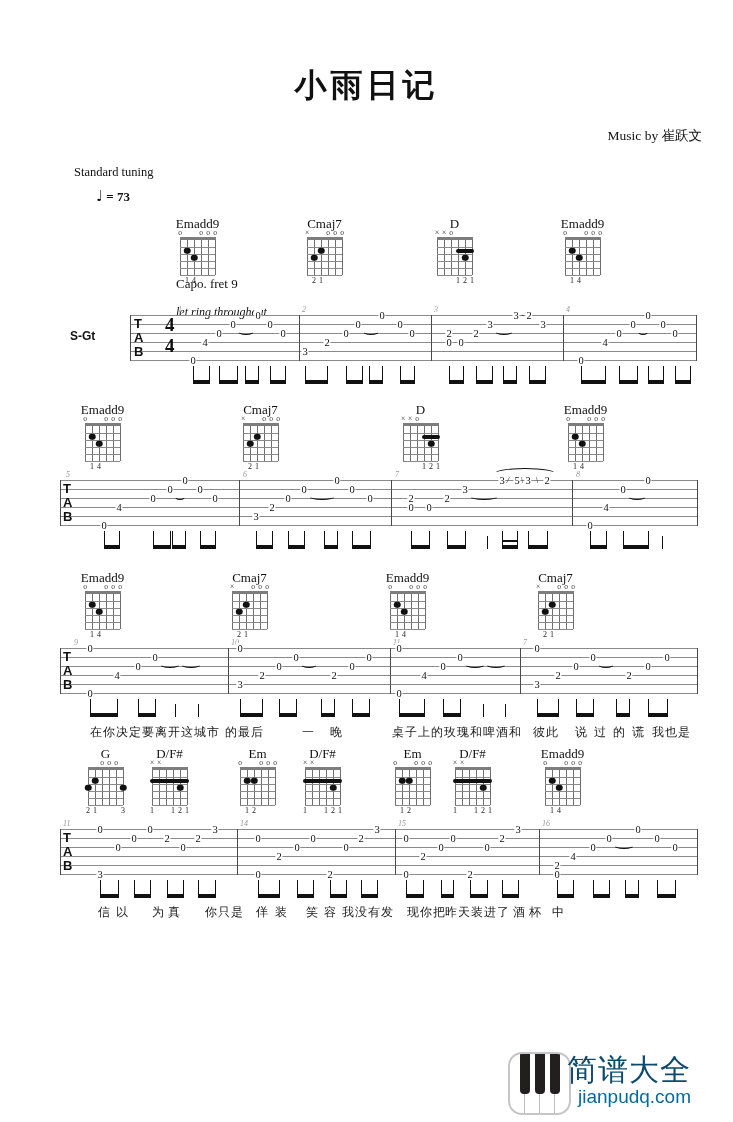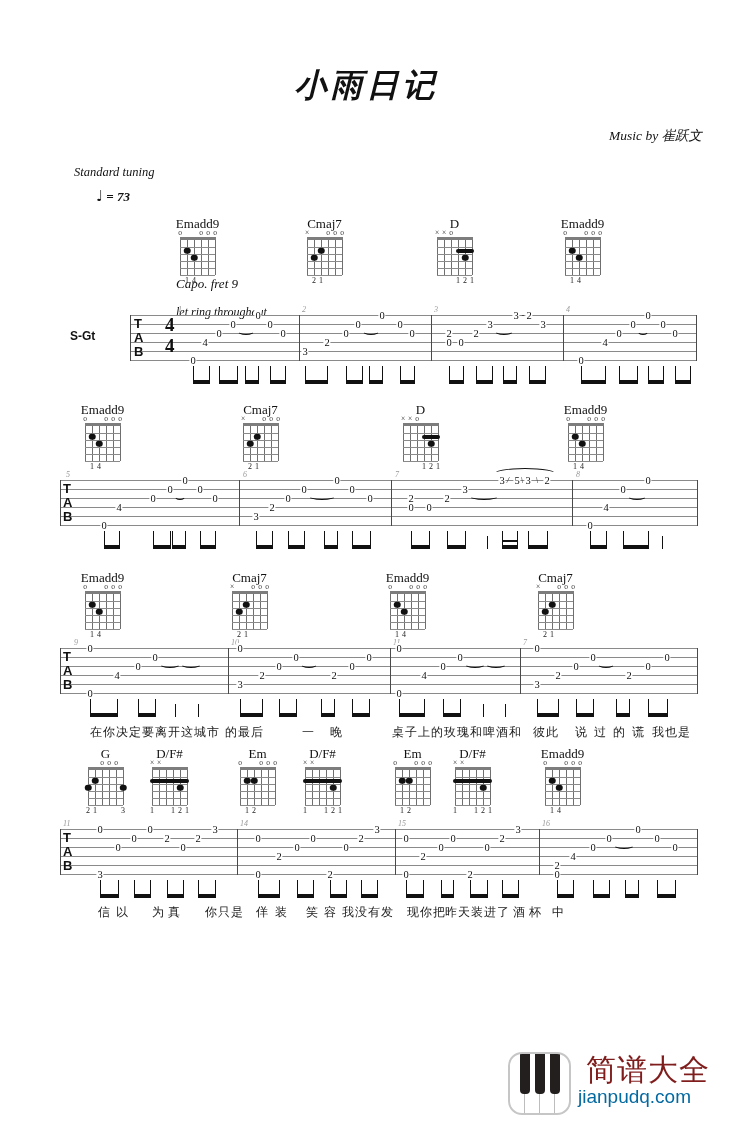--- a/index.html
+++ b/index.html
@@ -1,18 +1,18 @@
 <!DOCTYPE html>
 <html><head>
 <meta charset="utf-8">
 <style>
   html,body{margin:0;padding:0;background:#fff;}
   #page{position:relative;width:733px;height:1122px;background:#fff;overflow:hidden;
         font-family:"Liberation Serif","DejaVu Serif",serif;color:#111;}
-  .t{position:absolute;white-space:nowrap;font-style:italic;}
+  .t{position:absolute;white-space:nowrap;}
   #title{left:0;top:64px;width:733px;text-align:center;font-size:32px;font-weight:bold;letter-spacing:4px;}
   #credit{left:590px;top:127px;width:112px;text-align:right;font-size:13.5px;}
   #tuning{left:74px;top:165px;font-size:12.5px;}
   #tempo{left:96px;top:187px;font-size:13px;font-weight:bold;}
   #tempo .q{font-family:"DejaVu Sans",sans-serif;font-size:15px;}
   #capo{left:176px;top:276px;font-size:13px;}
   #letring{left:176px;top:305px;font-size:12px;font-style:italic;}
   .staff-line{position:absolute;height:1px;background:#8a8a8a;}
   .barline{position:absolute;width:1px;background:#4a4a4a;}
   .clef{position:absolute;font-family:"Liberation Sans",sans-serif;font-weight:bold;font-size:13px;line-height:13px;}
@@ -33,21 +33,21 @@
   .ch-nut{position:absolute;height:3px;background:#7d7d7d;}
   .ch-v{position:absolute;width:1px;background:#6f6f6f;}
   .ch-h{position:absolute;height:1px;background:#8a8a8a;}
   .ch-dot{position:absolute;width:6.5px;height:6.5px;border-radius:50%;background:#111;transform:translate(-50%,-50%);}
   .ch-barre{position:absolute;height:4px;border-radius:2px;background:#111;transform:translateY(-50%);}
   .ch-fing{position:absolute;font-size:8px;color:#222;width:8px;text-align:center;transform:translateX(-50%);line-height:9px;}
   #wm{position:absolute;left:505px;top:1048px;width:228px;height:70px;}
   #wm-icon{position:absolute;left:3px;top:4px;width:59px;height:59px;border:2.5px solid #c6c6c6;border-radius:14px;background:#fff;overflow:hidden;}
   .wm-bk{position:absolute;top:0;width:9.5px;height:40px;background:#241f1f;border-radius:0 0 4px 4px;}
   .wm-sep{position:absolute;top:40px;width:1px;height:19px;background:#bdbdbd;}
-  #wm-brand{position:absolute;left:81px;top:2px;font-family:"Liberation Sans","DejaVu Sans",sans-serif;font-size:30px;color:#7f1d1d;letter-spacing:1px;}
+  #wm-brand{position:absolute;left:62px;top:2px;font-family:"Liberation Sans","DejaVu Sans",sans-serif;font-size:30px;color:#0c4a6e;letter-spacing:1px;}
   #wm-domain{position:absolute;left:73px;top:38px;font-family:"Liberation Sans","DejaVu Sans",sans-serif;font-size:19px;color:#0369a1;}
 </style>
 </head>
 <body>
 
 <div id="page">
   <div class="t" id="title">小雨日记</div>
   <div class="t" id="credit">Music by 崔跃文</div>
   <div class="t" id="tuning">Standard tuning</div>
   <div class="t" id="tempo"><span class="q">♩</span> <span>= 73</span></div>

